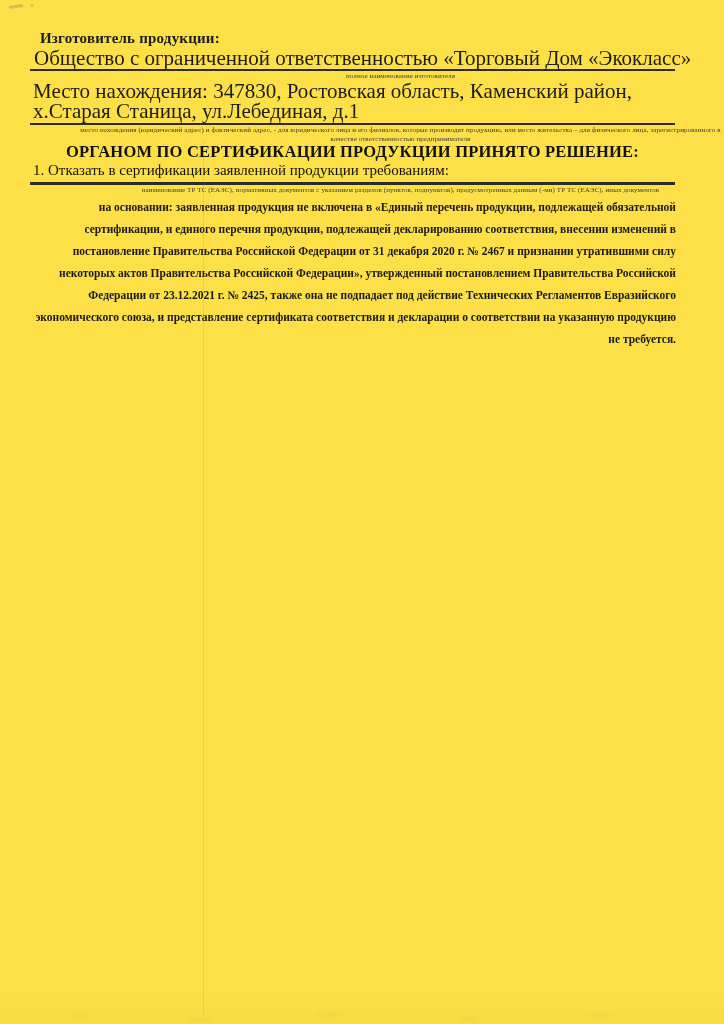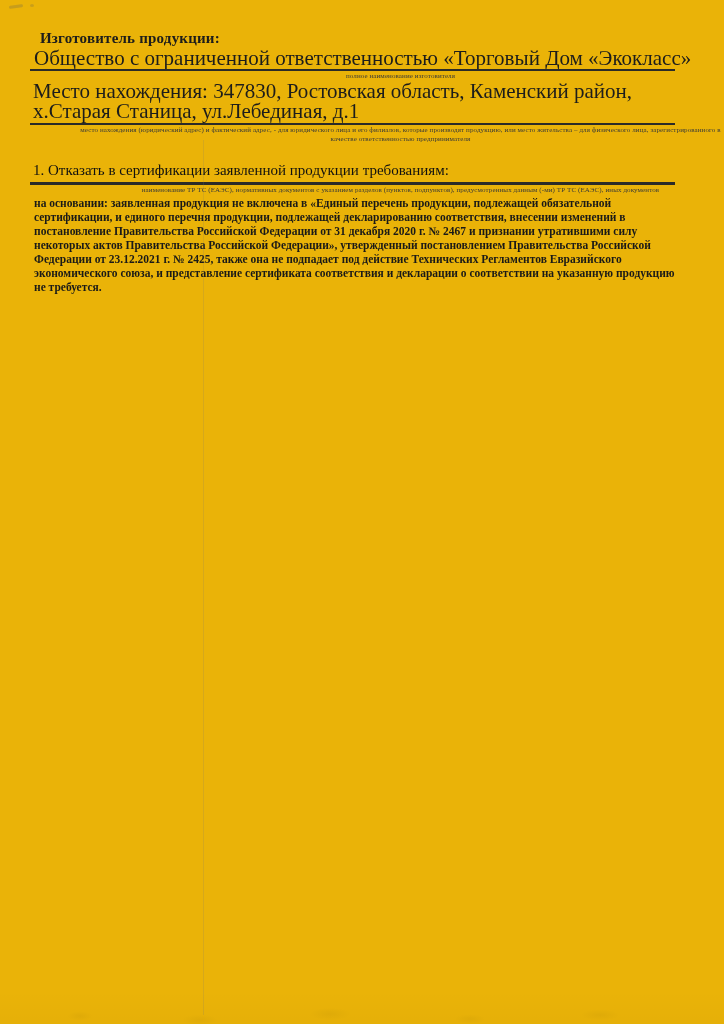--- a/index.html
+++ b/index.html
@@ -5,21 +5,21 @@
   html, body {
     margin: 0;
     padding: 0;
     background: #e8e8e8;
   }
   .page {
     position: relative;
     width: 724px;
     height: 1024px;
     margin: 0 auto;
-    background: #eab308;
+    background: #fde047;
     overflow: hidden;
     font-family: "Liberation Serif", "DejaVu Serif", serif;
     color: #1d1d1b;
   }
   .abs { position: absolute; }
 
   .manufacturer-label {
     top: 29px; left: 40px; width: 650px;
     font-size: 15px; font-weight: bold; line-height: 18px;
     letter-spacing: 0.2px;
@@ -59,23 +59,23 @@
     color: #121210;
     letter-spacing: 0.2px;
   }
   .refusal-clause {
     top: 161px; left: 33px; width: 660px;
     font-size: 15px; font-weight: normal; line-height: 19px;
     color: #121210;
   }
   .justification {
     top: 196px; left: 34px; width: 642px;
-    font-size: 11.5px; font-weight: bold; line-height: 14px;
+    font-size: 11.5px; font-weight: bold; line-height: 22px;
     color: #1a1a18;
-    text-align: left;
+    text-align: right;
   }
 
   
   .scan-vline {
     top: 140px; left: 203px; width: 1px; height: 875px;
     background: rgba(120,120,118,0.18);
   }
   .scan-speck-1 {
     top: 5px; left: 9px; width: 14px; height: 3px;
     background: rgba(90,90,88,0.25);
@@ -113,20 +113,21 @@
   <div class="abs rule rule-1"></div>
 
   <div class="abs micro-caption caption-name">полное наименование изготовителя</div>
 
   <div class="abs address">Место нахождения: 347830, Ростовская область, Каменский район, х.Старая Станица, ул.Лебединая, д.1</div>
 
   <div class="abs rule rule-2"></div>
 
   <div class="abs micro-caption caption-location">место нахождения (юридический адрес) и фактический адрес, - для юридического лица и его филиалов, которые производят продукцию, или место жительства – для физического лица, зарегистрированного в качестве ответственностью предпринимателя</div>
 
+  <div class="abs decision-heading">ОРГАНОМ ПО СЕРТИФИКАЦИИ ПРОДУКЦИИ ПРИНЯТО РЕШЕНИЕ:</div>
 
   <div class="abs refusal-clause">1. Отказать в сертификации заявленной продукции требованиям:</div>
 
   <div class="abs rule rule-3"></div>
 
   <div class="abs micro-caption caption-requirements">наименование ТР ТС (ЕАЭС), нормативных документов с указанием разделов (пунктов, подпунктов), предусмотренных данным (-ми) ТР ТС (ЕАЭС), иных документов</div>
 
   <div class="abs justification">на основании: заявленная продукция не включена в «Единый перечень продукции, подлежащей обязательной сертификации, и единого перечня продукции, подлежащей декларированию соответствия, внесении изменений в постановление Правительства Российской Федерации от 31 декабря 2020 г. № 2467 и признании утратившими силу некоторых актов Правительства Российской Федерации», утвержденный постановлением Правительства Российской Федерации от 23.12.2021 г. № 2425, также она не подпадает под действие Технических Регламентов Евразийского экономического союза, и представление сертификата соответствия и декларации о соответствии на указанную продукцию не требуется.</div>
 
   <div class="abs scan-vline"></div>

